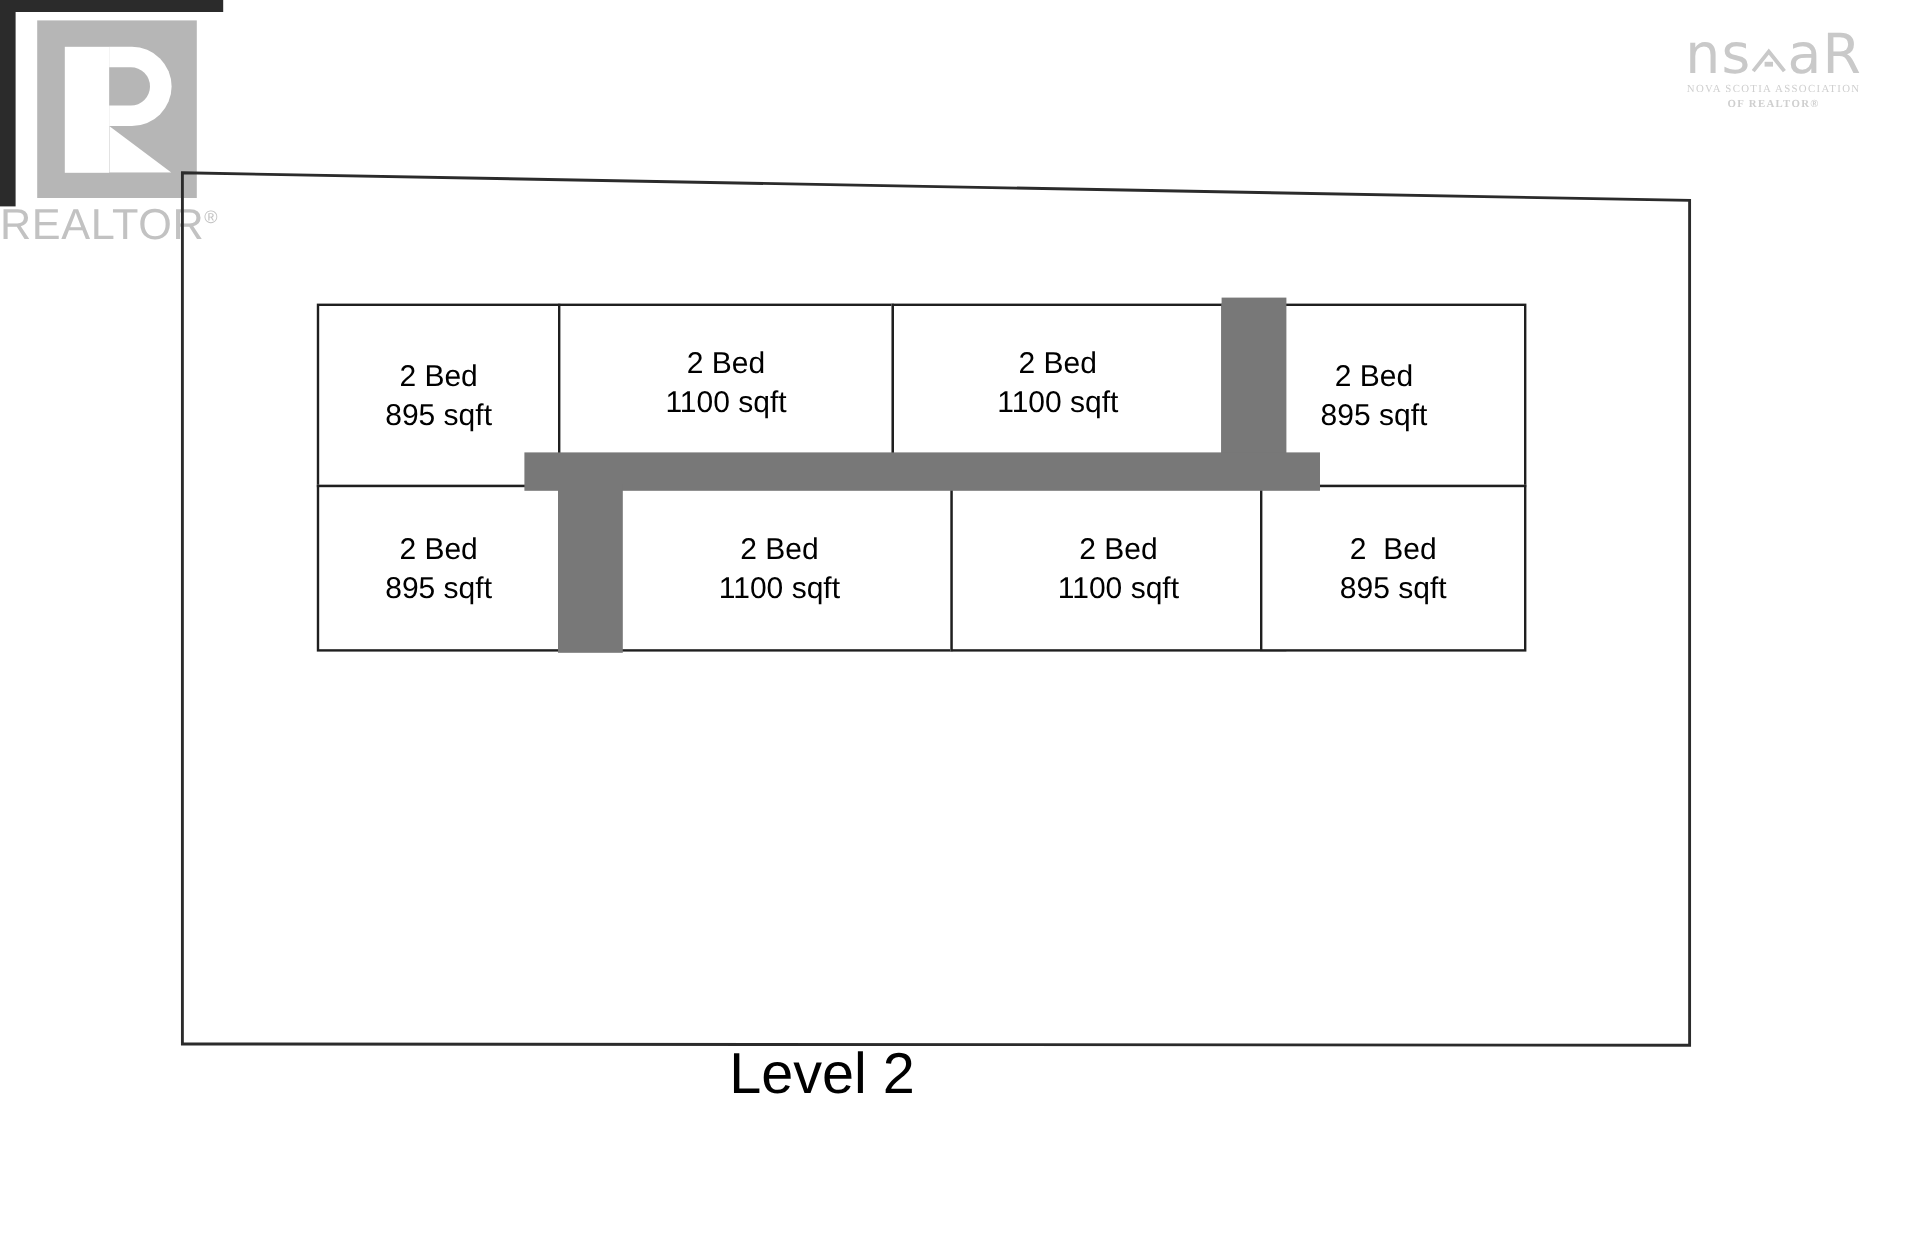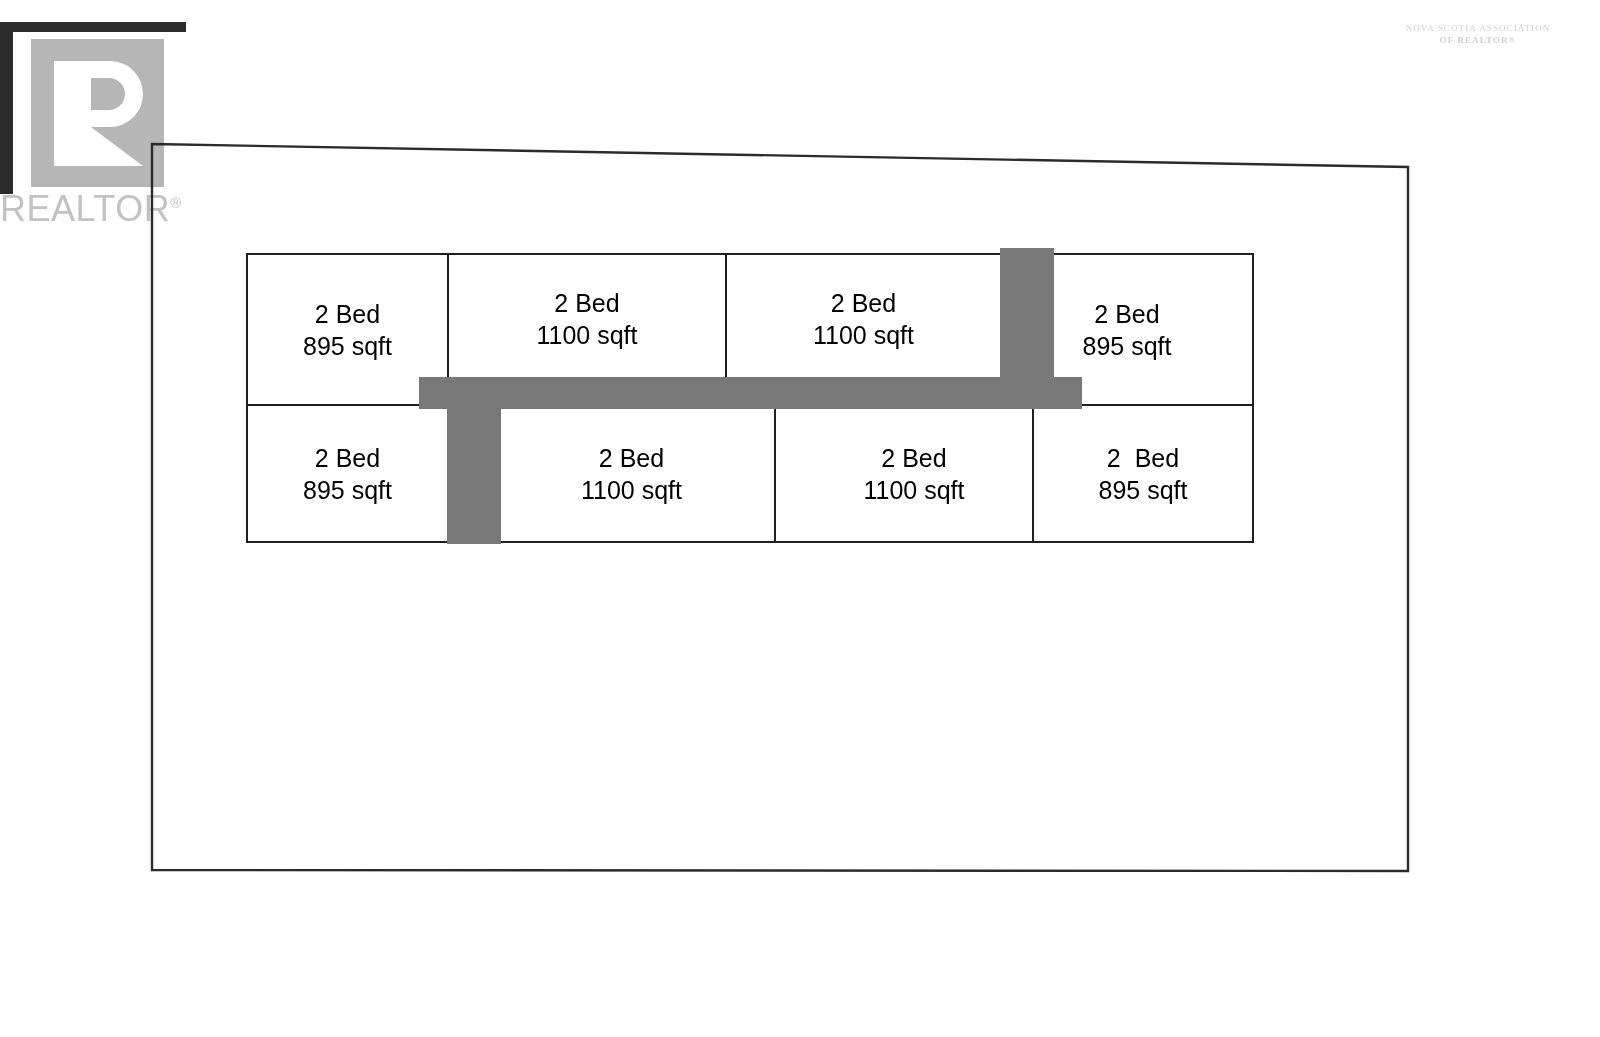--- a/index.html
+++ b/index.html
@@ -18,21 +18,20 @@
     overflow: hidden;
   }
 
   
   #realtor-logo {
     position: absolute;
     left: 0px;
     top: 0px;
     width: 186px;
     height: 206px;
-    margin-top: 22px;
   }
   #realtor-logo .frame {
     position: absolute;
     left: 0px;
     top: 0px;
     width: 186px;
     height: 172px;
     box-sizing: border-box;
     border-left: 13px solid #2b2b2b;
     border-top: 10px solid #2b2b2b;
@@ -140,21 +139,21 @@
     left: 0;
     top: 0;
     width: 1600px;
     height: 1037px;
     pointer-events: none;
   }
 
   
   #unit-grid {
     position: absolute;
-    left: 246px;
+    left: 264px;
     top: 253px;
     width: 932px;
     height: 290px;
   }
   .unit {
     position: absolute;
     box-sizing: border-box;
     border: 2px solid #1f1f1f;
     background: #ffffff;
     display: flex;
@@ -197,20 +196,26 @@
     <div class="rbox">
     </div>
     <div class="r-stem-gap"></div>
     <div class="r-bowl-outer"></div>
     <div class="r-bowl-inner"></div>
     <div class="r-leg-notch"></div>
     <div class="wordmark"><span>REALTOR</span><sup>®</sup></div>
   </div>
 
   <div id="nsar-logo">
+    <div class="nsar-mark"><span>ns</span><span class="roof">
+        <svg width="30" height="26" viewBox="0 0 30 26" aria-hidden="true">
+          <path d="M3 22 L15 7 L27 22" fill="none" stroke="#c9c9c9" stroke-width="3.2" stroke-linecap="square"></path>
+          <rect x="11.5" y="15.5" width="7" height="4" fill="#c9c9c9"></rect>
+        </svg>
+      </span><span>aR</span></div>
     <div class="nsar-sub1">NOVA SCOTIA ASSOCIATION</div>
     <div class="nsar-sub2">OF REALTOR®</div>
   </div>
 
   <svg id="building-outline" viewBox="0 0 1600 1037" preserveAspectRatio="none">
     <polygon id="outline-poly" points="152,144 1408,167 1408,871 152,870" fill="none" stroke="#2b2b2b" stroke-width="2.4"></polygon>
   </svg>
 
   <div id="unit-grid">
 
@@ -252,14 +257,15 @@
     <div class="unit" style="left: 786px; top: 151px; width: 222px; height: 139px; border-color: rgb(31, 31, 31);">
       <span class="unit-line">2  Bed</span>
       <span class="unit-line">895 sqft</span>
     </div>
 
     <div class="corridor" style="left: 754px; top: -5px; width: 54px; height: 135px; background: rgb(120, 120, 120);"></div>
     <div class="corridor" style="left: 173px; top: 124px; width: 663px; height: 32px; background: rgb(120, 120, 120);"></div>
     <div class="corridor" style="left: 201px; top: 150px; width: 54px; height: 141px; background: rgb(120, 120, 120);"></div>
   </div>
 
+  <div id="level-caption">Level 2</div>
 
 </div>
 
 </body></html>

